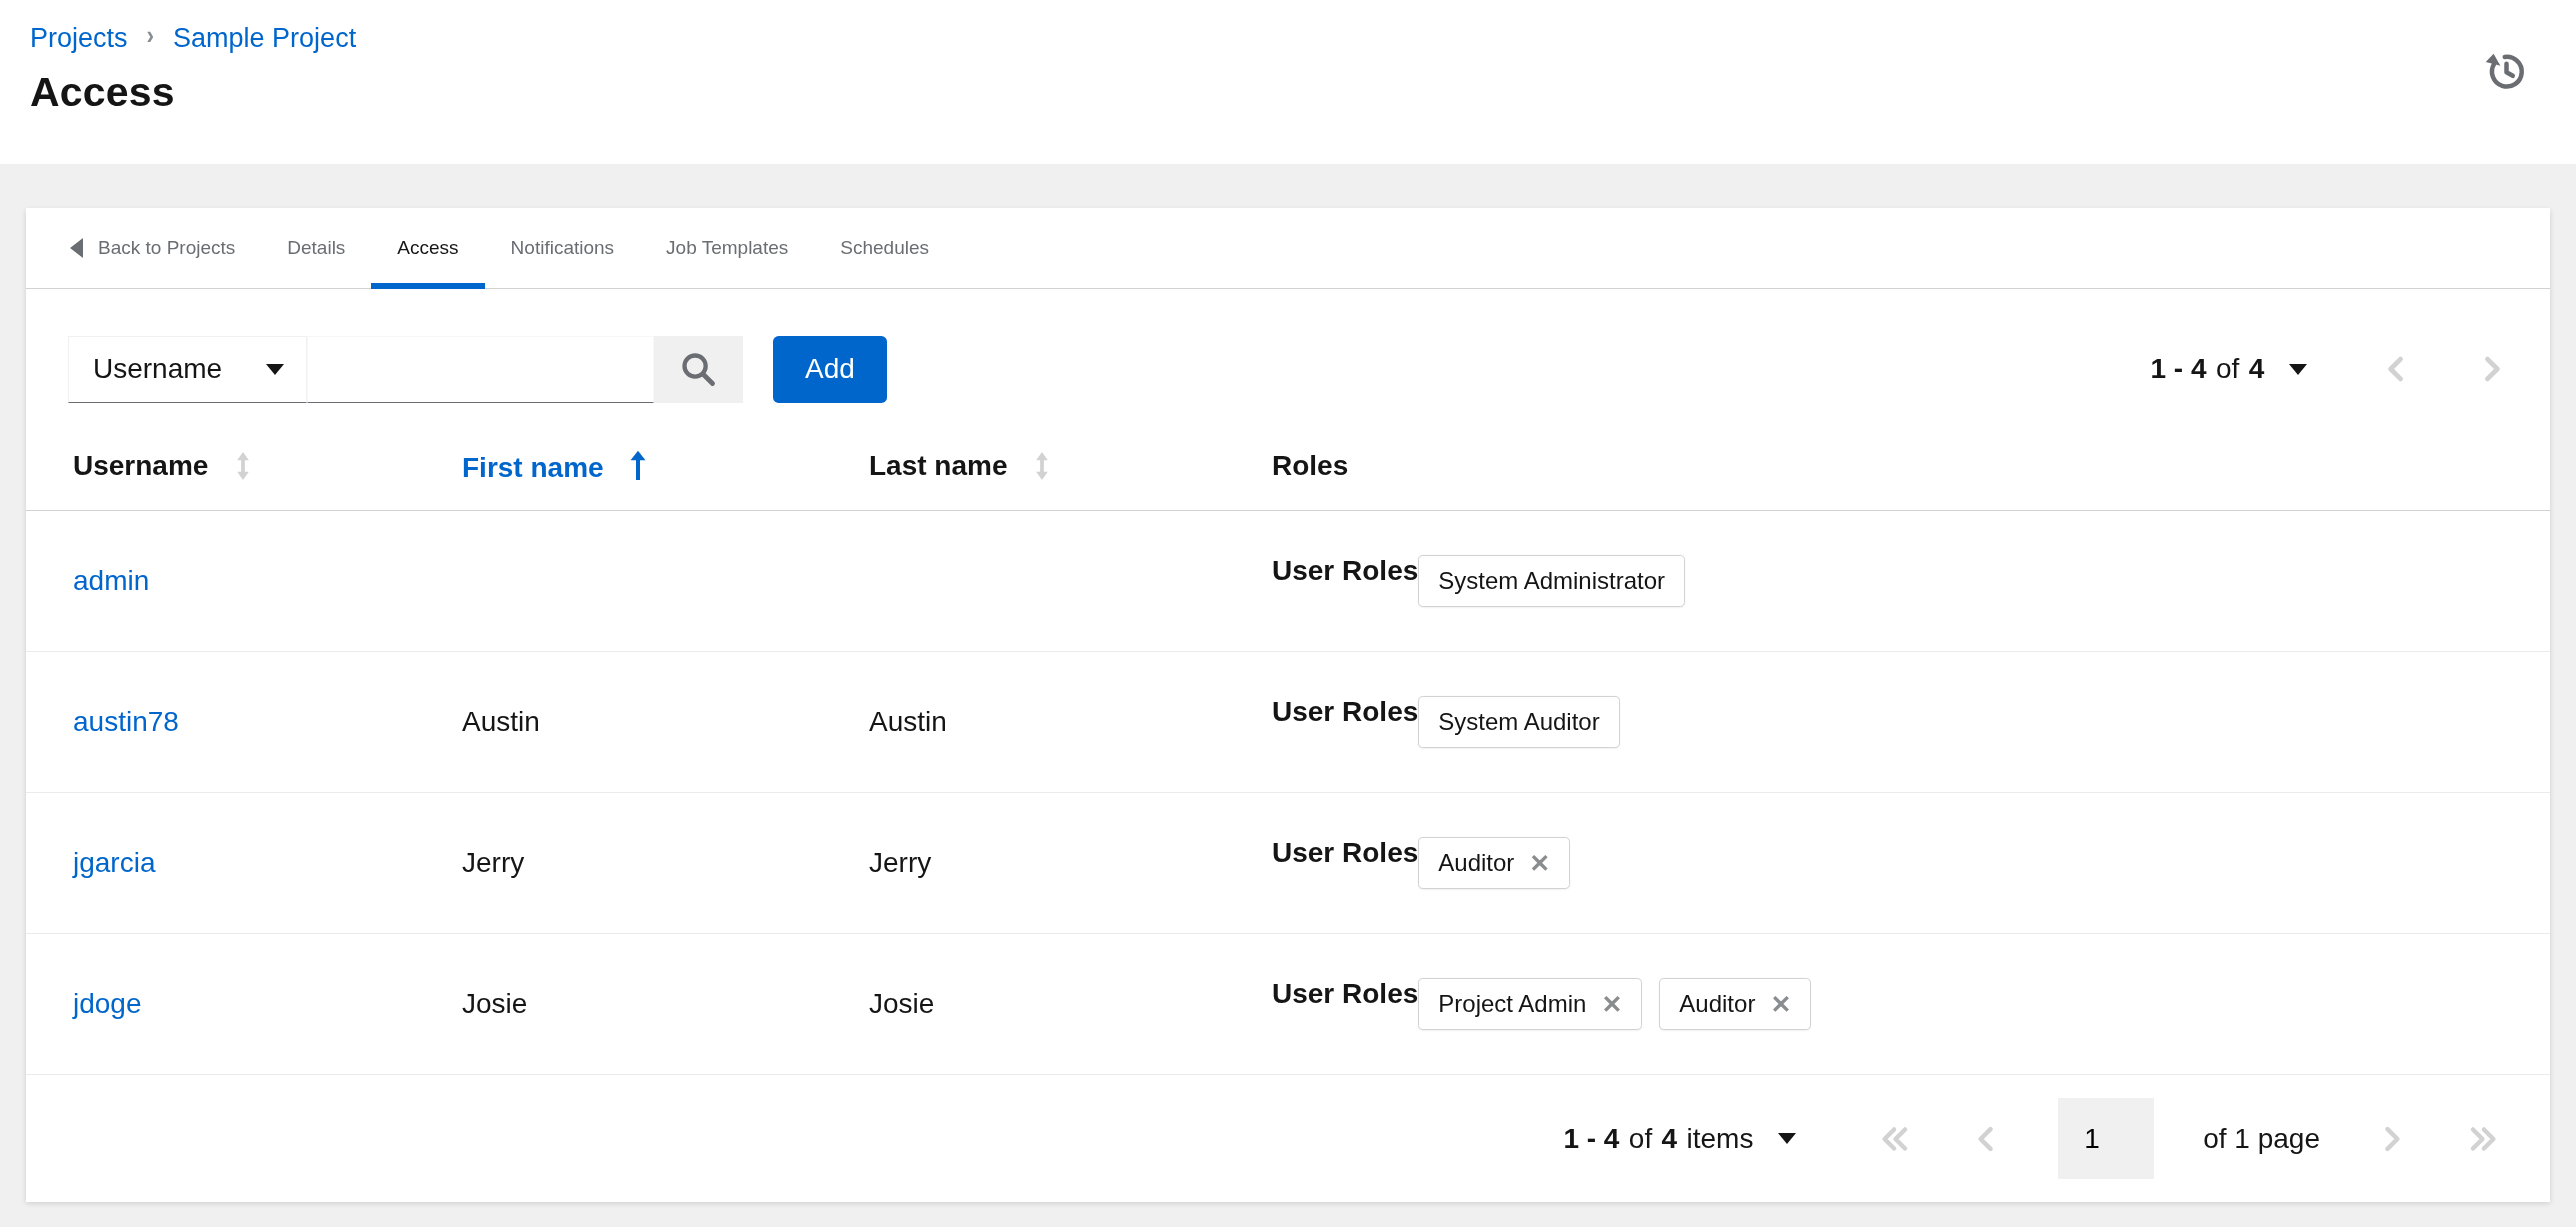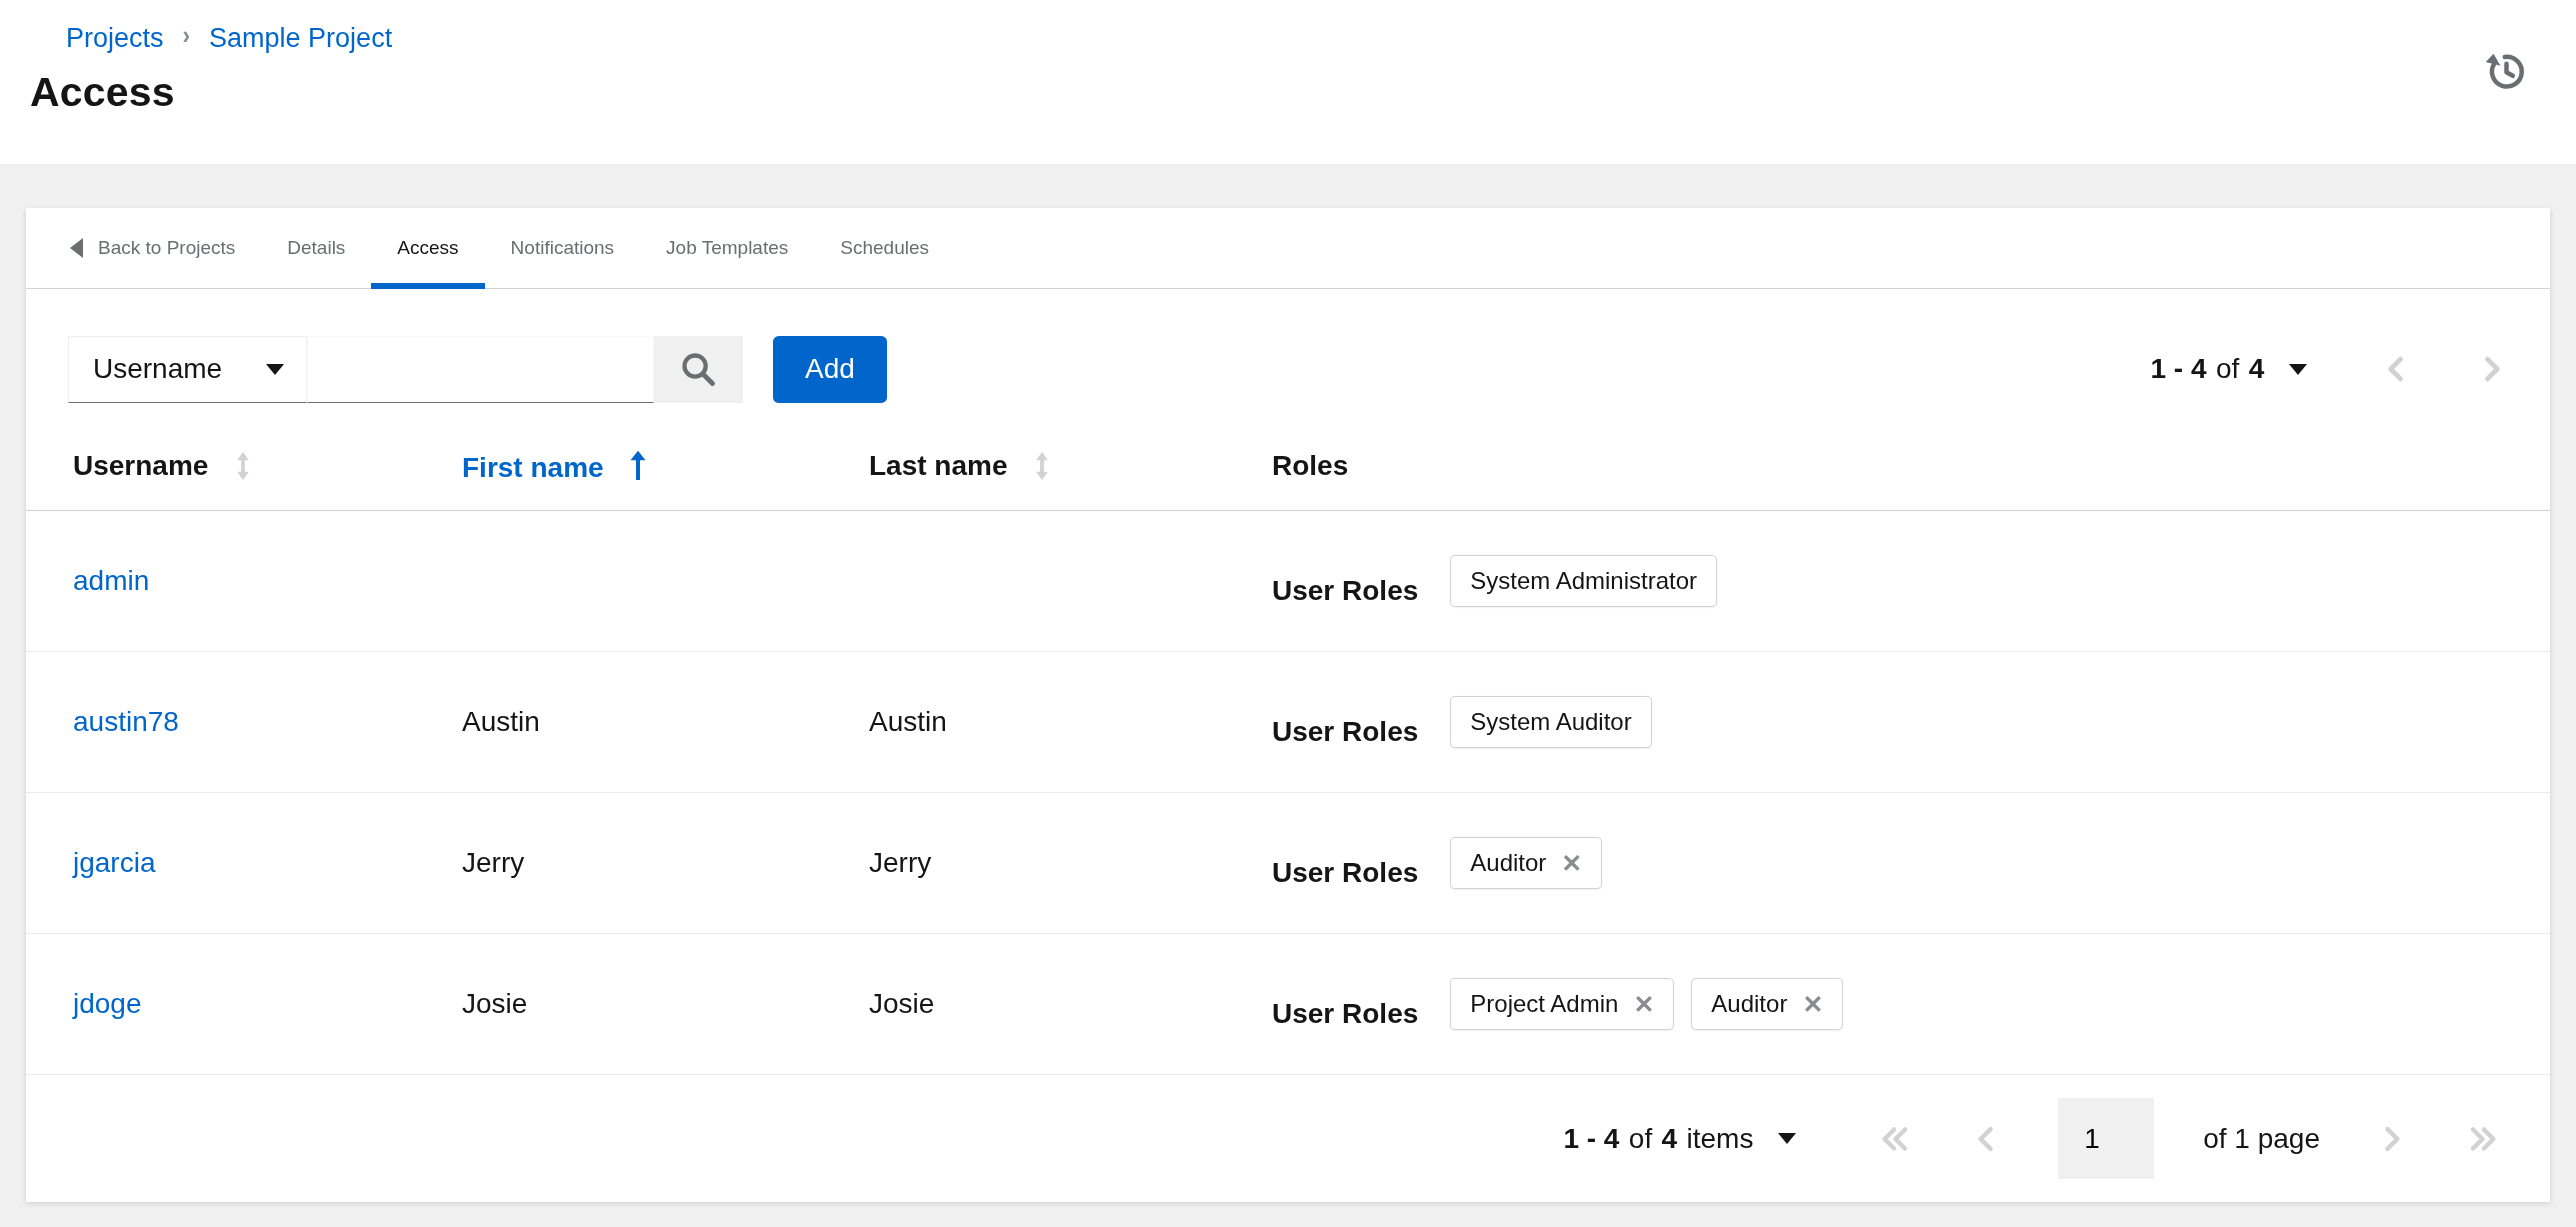--- a/index.html
+++ b/index.html
@@ -5,21 +5,21 @@
 <style>
   * { box-sizing: border-box; }
   html, body { margin: 0; padding: 0; }
   body {
     width: 2576px; height: 1227px; overflow: hidden;
     font-family: "Liberation Sans", sans-serif;
     color: #151515; background: #ffffff;
   }
   
   .topbar { height: 164px; position: relative; padding: 22.5px 0 0 30px; background: #fff; }
-  .breadcrumb { display: flex; gap: 19px; font-size: 27px; margin-left: 36px; }
+  .breadcrumb { display: flex; gap: 19px; font-size: 27px; }
   .breadcrumb a { color: #0066cc; text-decoration: none; cursor: pointer; }
   .crumb-sep { color: #8a8d90; font-size: 22.5px; font-weight: 700; transform: scaleY(1.15); }
   .page-title { margin: 15px 0 0; font-size: 41px; font-weight: 700; letter-spacing: 0.2px; }
   .history-btn { position: absolute; top: 47px; right: 45px; width: 49px; height: 49px;
     background: none; border: none; padding: 0; cursor: pointer; }
   
   .content-bg { background: #f0f0f0; height: 1063px; padding: 44px 26px 0; }
   .card { background: #fff; height: 994px; box-shadow: 0 1.9px 5.6px rgba(3,3,3,0.14);
     display: flex; flex-direction: column; }
   
@@ -58,21 +58,21 @@
   
   .thead, .trow { display: grid; grid-template-columns: 389px 407px 403px 1fr; padding-left: 47px;
     align-items: center; }
   .thead { height: 89px; border-bottom: 0.9px solid #d2d2d2; font-size: 28px; font-weight: 700; }
   .th { display: flex; align-items: center; gap: 20.6px; cursor: pointer; }
   .th.sorted { color: #0066cc; align-items: flex-end; }
   .th.plain { cursor: default; }
   .trow { height: 141px; border-bottom: 0.9px solid #ebebeb; font-size: 28px; }
   .trow:last-of-type { border-bottom: 0.9px solid #d2d2d2; }
   .trow a { color: #0066cc; text-decoration: none; cursor: pointer; }
-  .roles-cell { display: flex; align-items: flex-end; gap: 32px; }
+  .roles-cell { display: flex; align-items: flex-start; }
   .roles-label { font-weight: 700; }
   .chips { display: flex; gap: 17px; }
   .chip { display: inline-flex; align-items: center; border: 0.9px solid #d2d2d2;
     border-radius: 4.7px; padding: 0 19px; height: 52px; font-size: 24px; background: #fff;
     box-shadow: 0 0.9px 1.9px rgba(0,0,0,0.06); }
   .chip-x { border: none; background: none; color: #8a8d90; font-size: 25px; font-weight: 700;
     margin-left: 15px; padding: 0; cursor: pointer; line-height: 1;
     font-family: "Liberation Sans", sans-serif; }
   
   .pfooter { flex: 1; display: flex; align-items: center; justify-content: flex-end;

